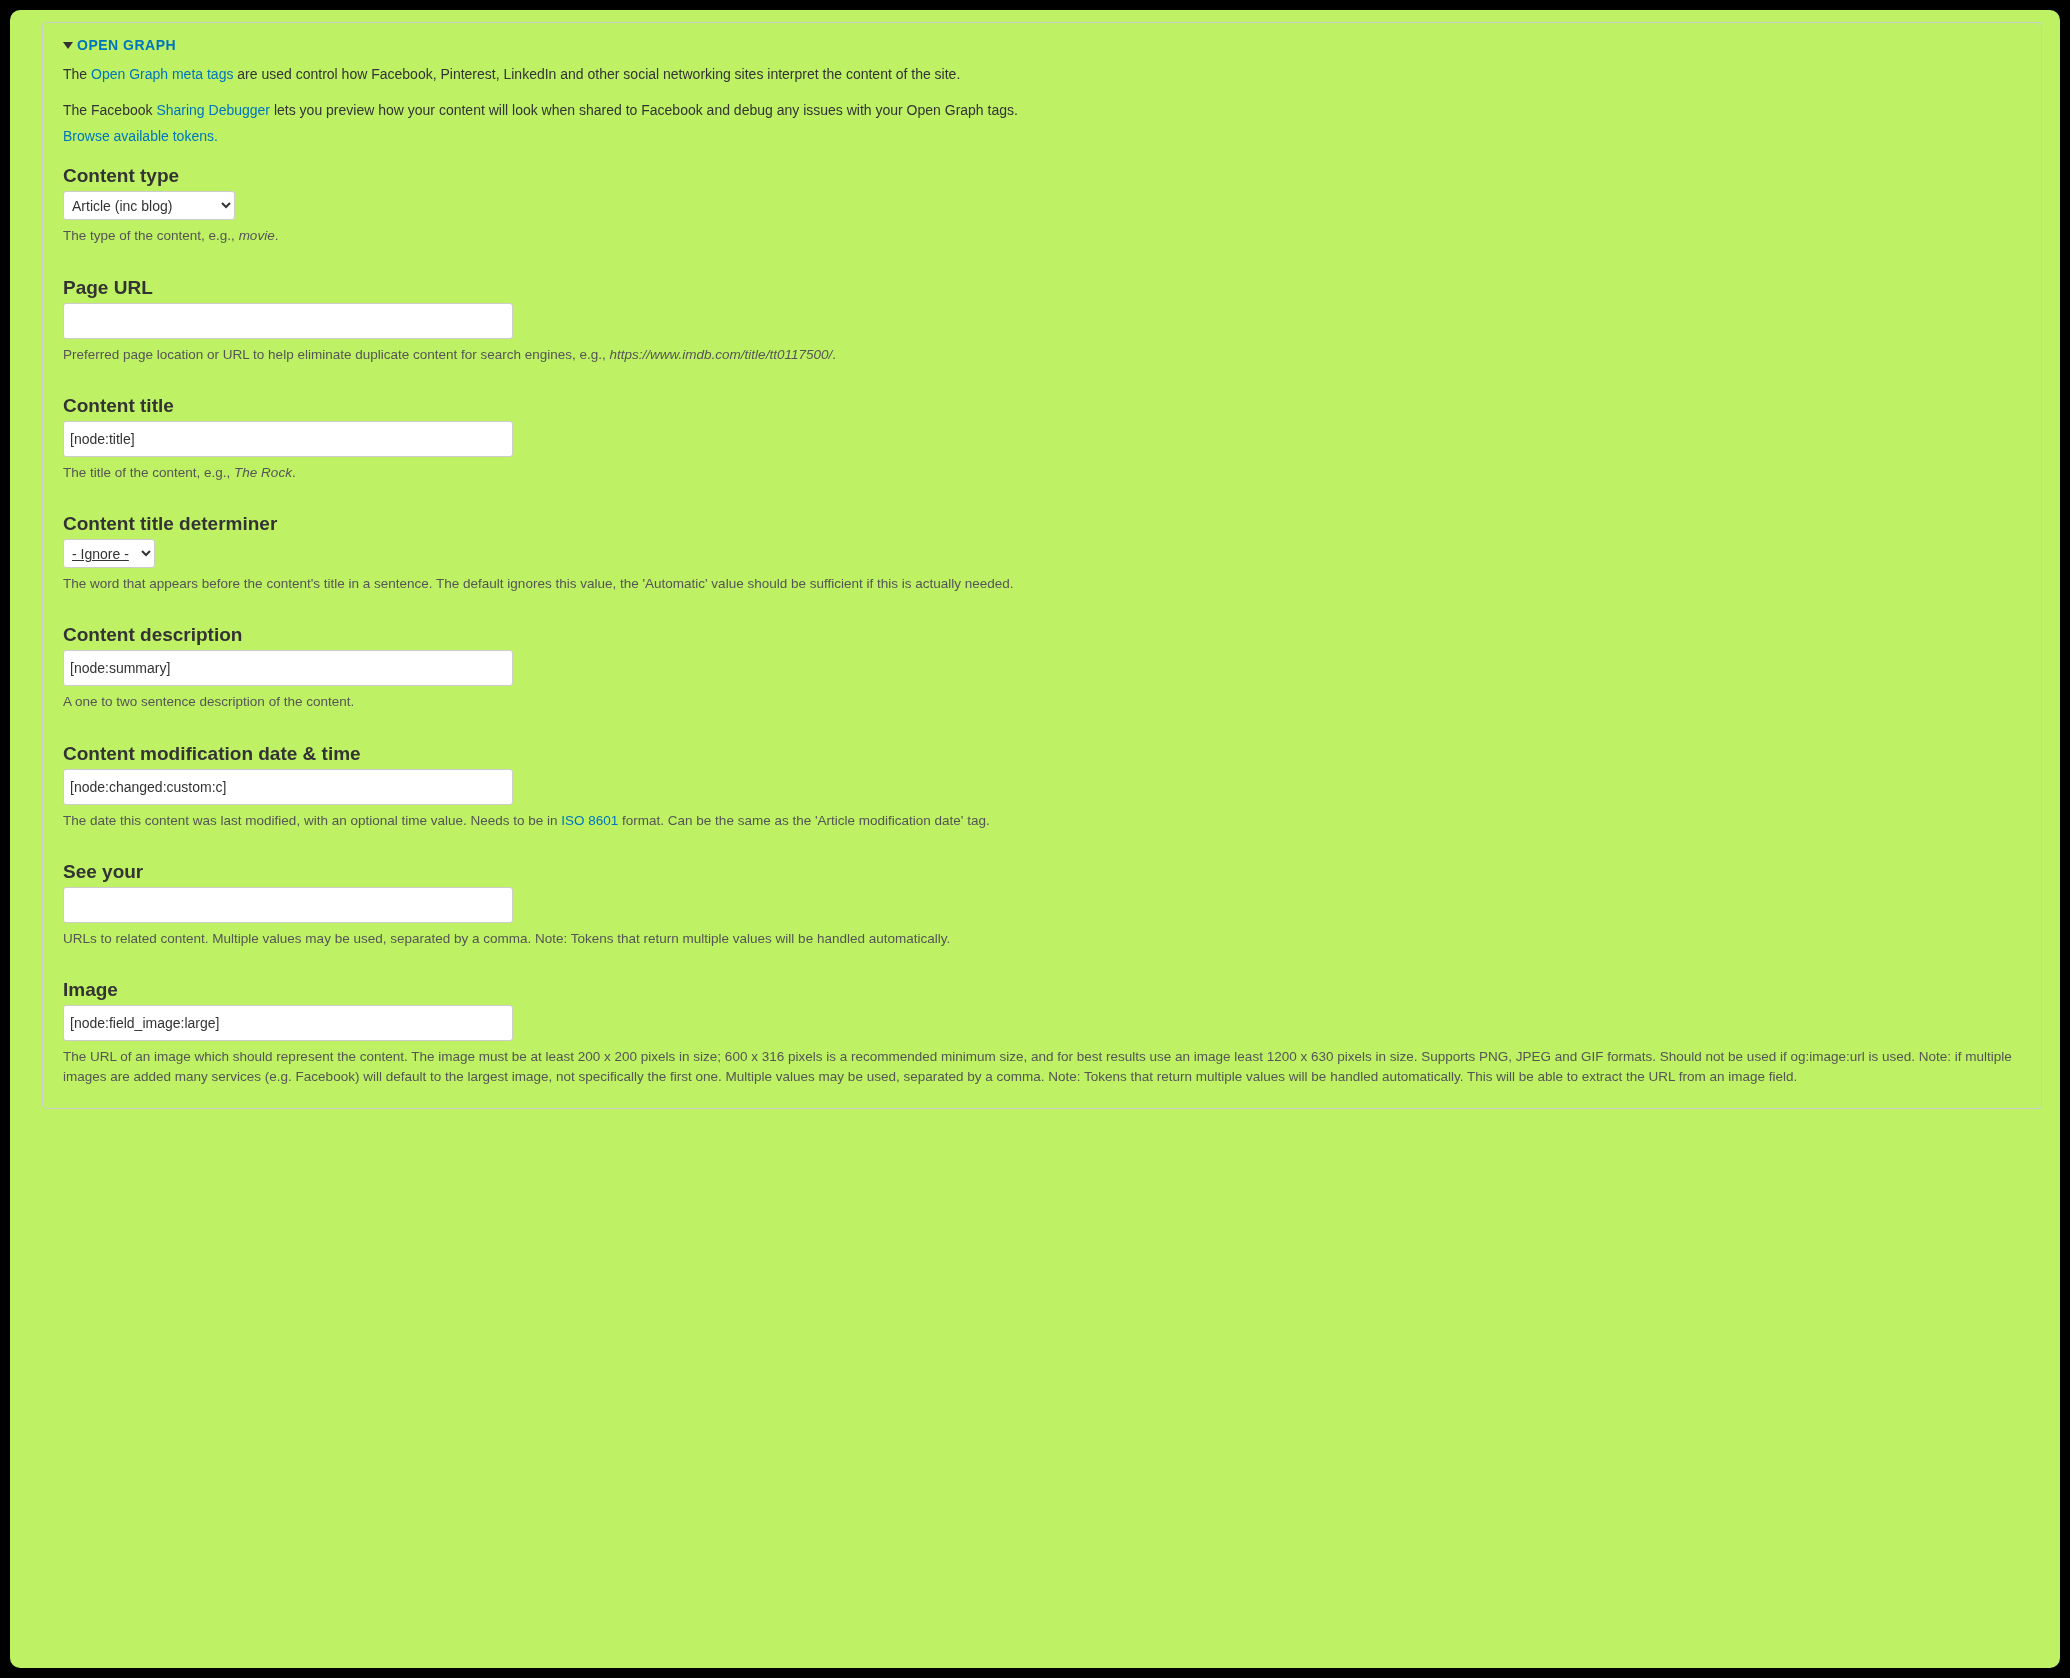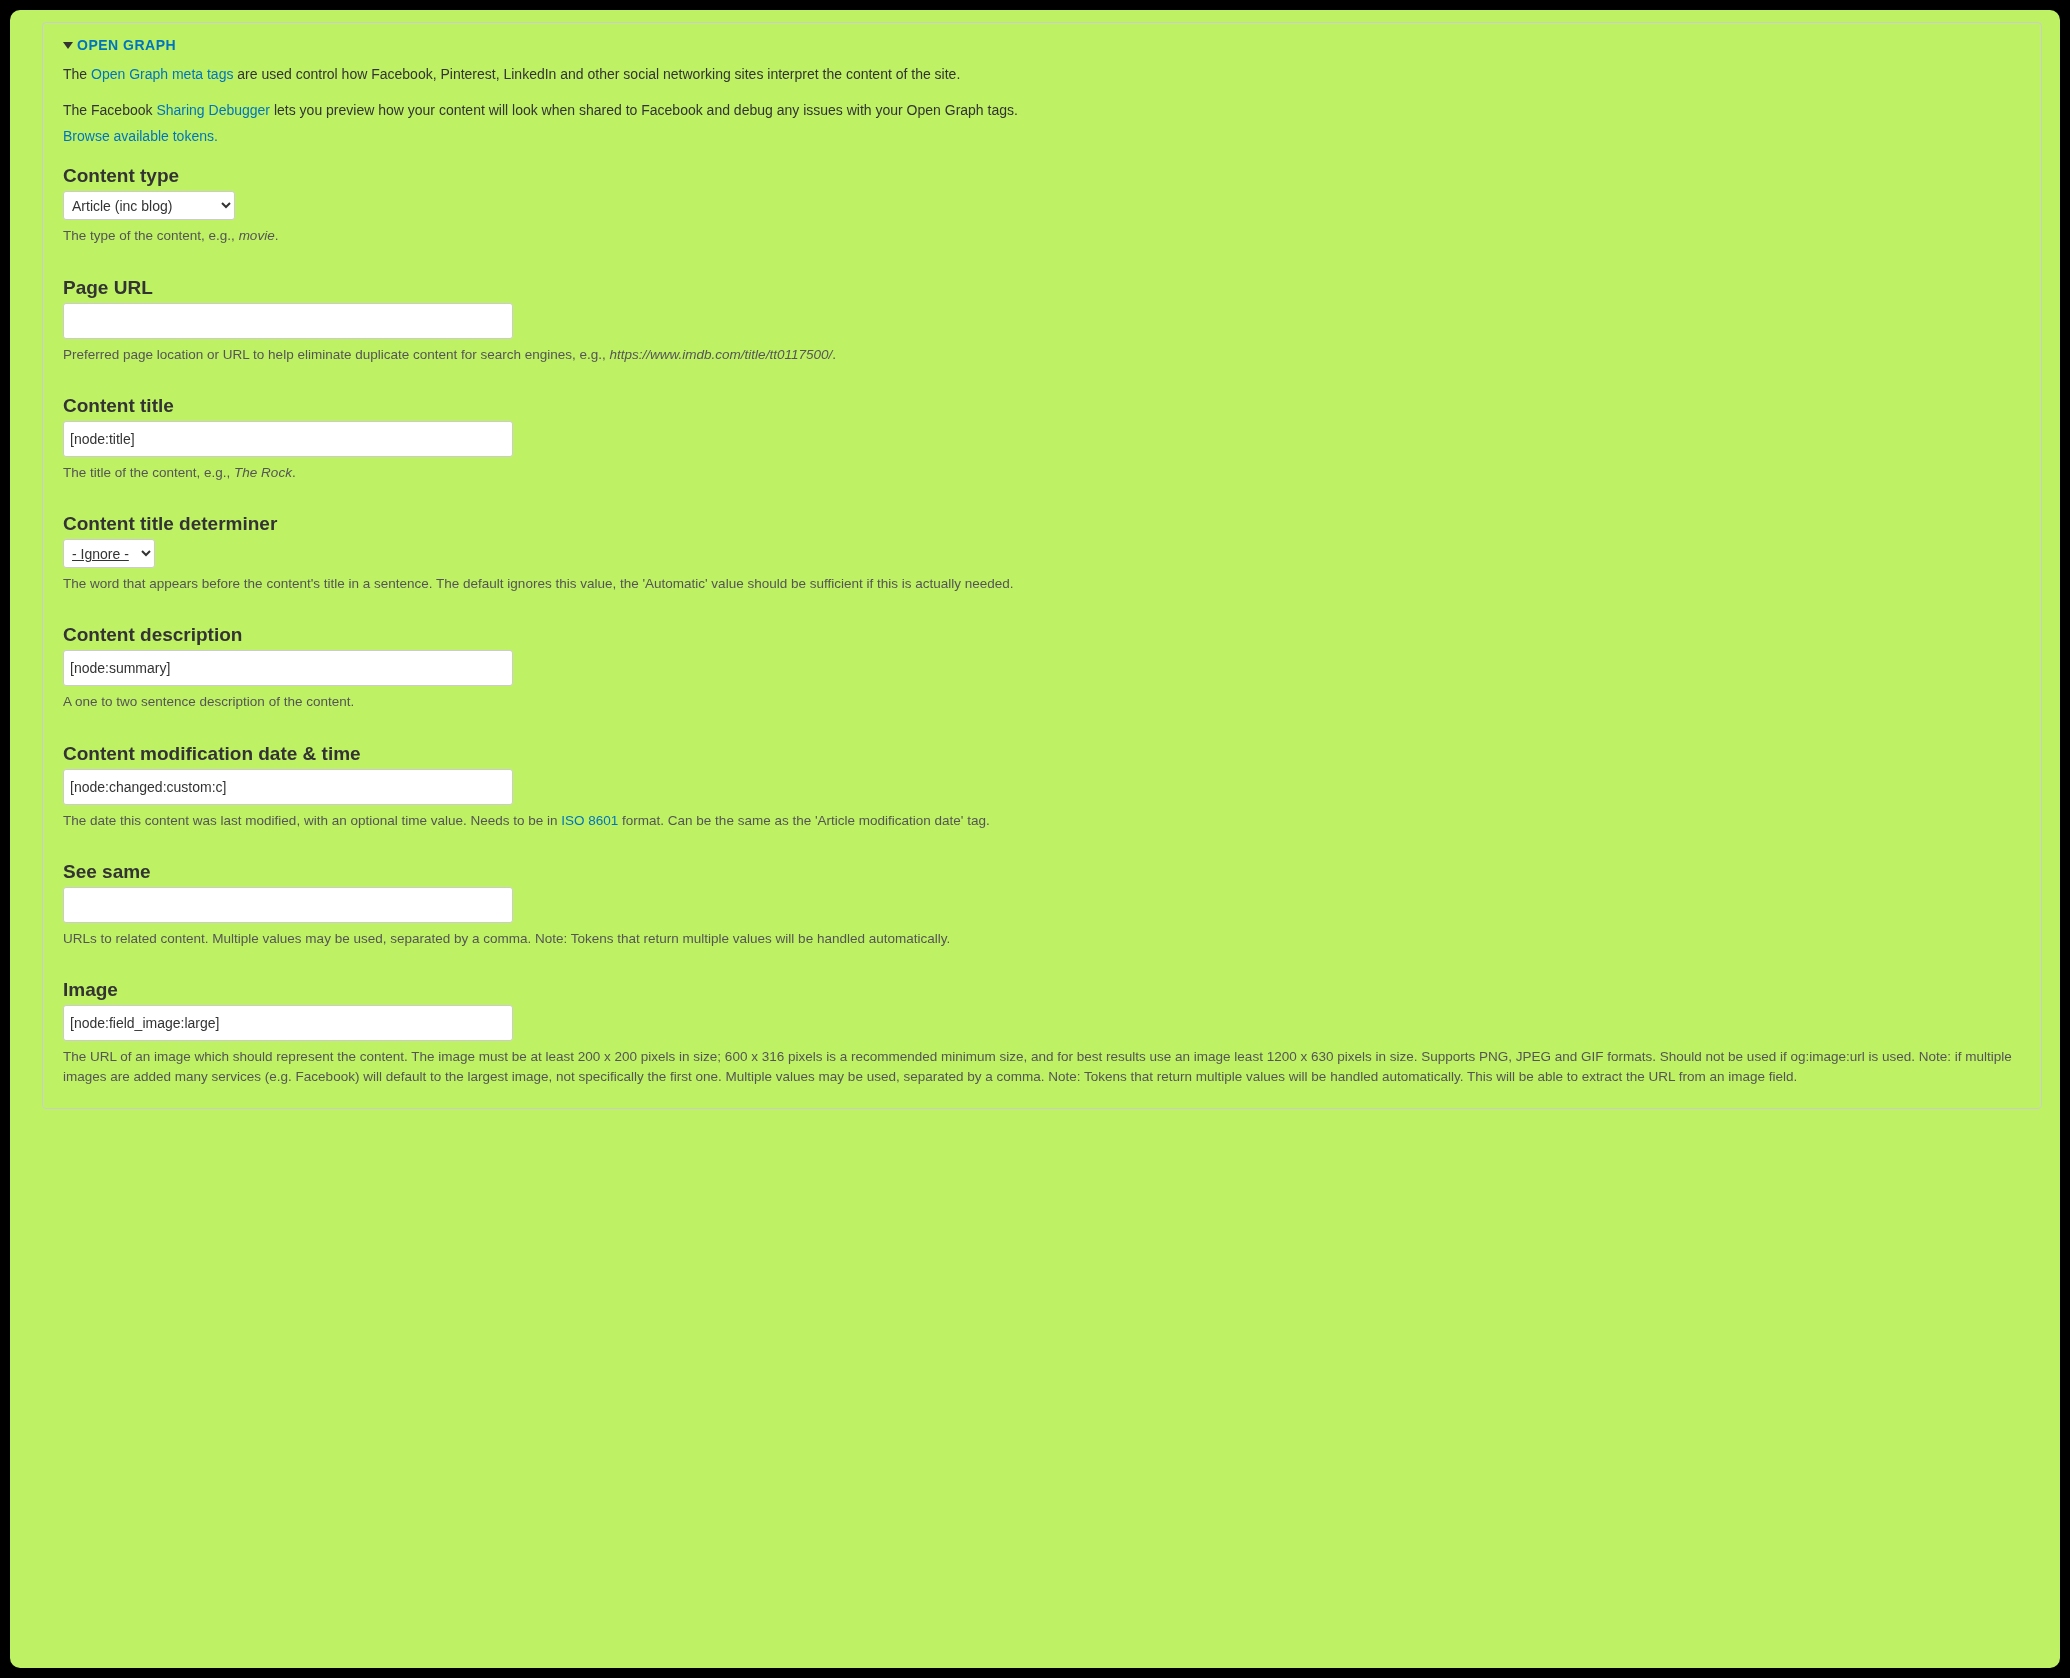--- a/index.html
+++ b/index.html
@@ -178,21 +178,21 @@
 
     <div class="form-item">
       <label>Content modification date &amp; time</label>
       <input type="text" value="[node:changed:custom:c]" style="">
       <div class="description">
         <span>The date this content was last modified, with an optional time value. Needs to be in </span><a href="#" class="link">ISO 8601</a><span> format. Can be the same as the 'Article modification date' tag.</span>
       </div>
     </div>
 
     <div class="form-item">
-      <label>See same</label>
+      <label>See your</label>
       <input type="text" value="" style="">
       <div class="description">URLs to related content. Multiple values may be used, separated by a comma. Note: Tokens that return multiple values will be handled automatically.</div>
     </div>
 
     <div class="form-item">
       <label>Image</label>
       <input type="text" value="[node:field_image:large]" style="">
       <div class="description">The URL of an image which should represent the content. The image must be at least 200 x 200 pixels in size; 600 x 316 pixels is a recommended minimum size, and for best results use an image least 1200 x 630 pixels in size. Supports PNG, JPEG and GIF formats. Should not be used if og:image:url is used. Note: if multiple images are added many services (e.g. Facebook) will default to the largest image, not specifically the first one. Multiple values may be used, separated by a comma. Note: Tokens that return multiple values will be handled automatically. This will be able to extract the URL from an image field.</div>
     </div>
 

